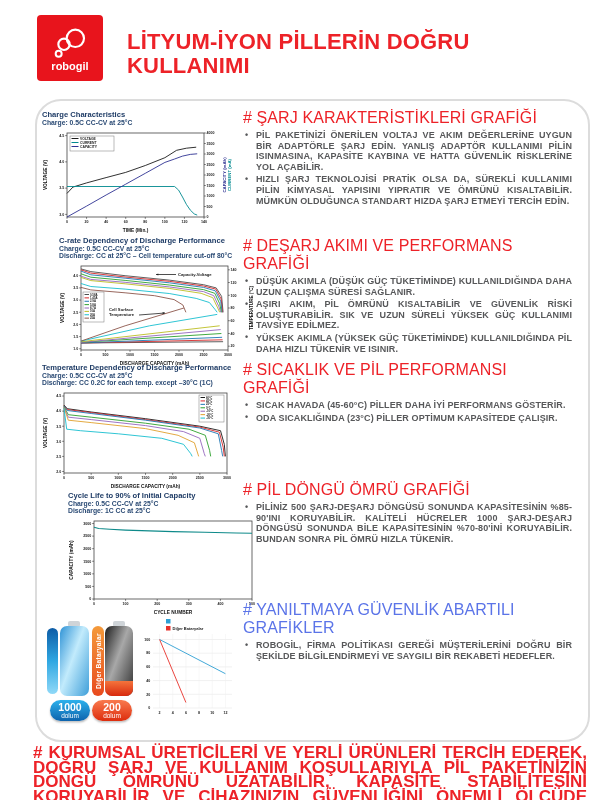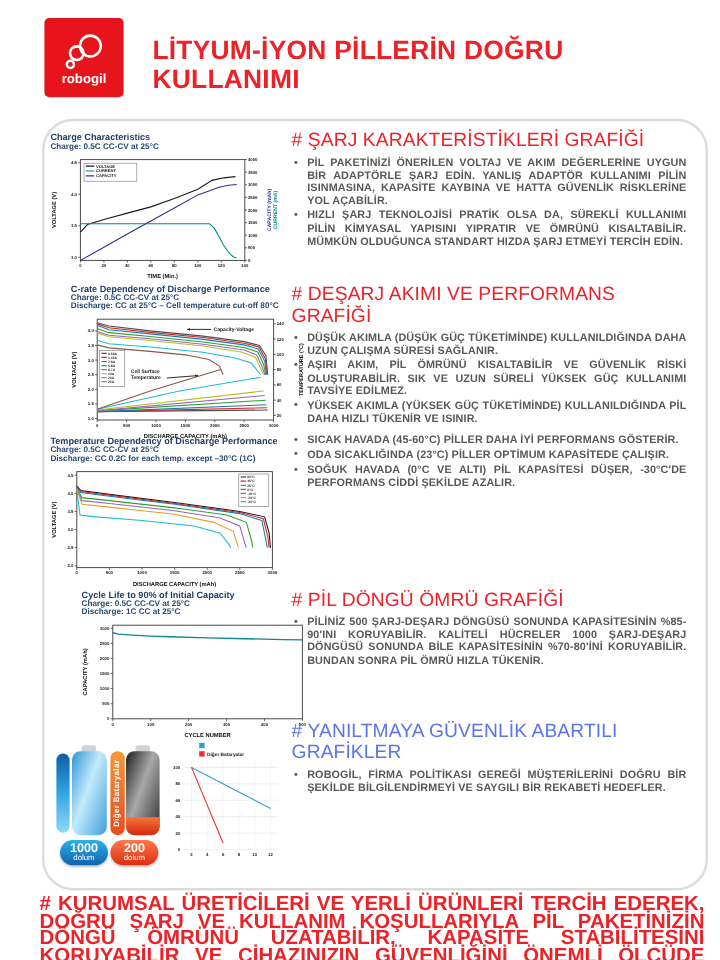--- a/index.html
+++ b/index.html
@@ -389,28 +389,28 @@
   <section class="sec" style="top:237px;">
     <h2>#  DEŞARJ AKIMI VE PERFORMANS GRAFİĞİ</h2>
     <ul>
       <li>DÜŞÜK AKIMLA (DÜŞÜK GÜÇ TÜKETİMİNDE) KULLANILDIĞINDA DAHA UZUN ÇALIŞMA SÜRESİ SAĞLANIR.</li>
       <li>AŞIRI AKIM, PİL ÖMRÜNÜ KISALTABİLİR VE GÜVENLİK RİSKİ OLUŞTURABİLİR. SIK VE UZUN SÜRELİ YÜKSEK GÜÇ KULLANIMI TAVSİYE EDİLMEZ.</li>
       <li>YÜKSEK AKIMLA (YÜKSEK GÜÇ TÜKETİMİNDE) KULLANILDIĞINDA PİL DAHA HIZLI TÜKENİR VE ISINIR.</li>
     </ul>
   </section>
 
   <section class="sec" style="top:361px;">
+    <h2>#  SICAKLIK VE PİL PERFORMANSI GRAFİĞİ</h2>
     <ul>
       <li>SICAK HAVADA (45-60°C) PİLLER DAHA İYİ PERFORMANS GÖSTERİR.</li>
       <li>ODA SICAKLIĞINDA (23°C) PİLLER OPTİMUM KAPASİTEDE ÇALIŞIR.</li>
-      <li>SOĞUK HAVADA (0°C VE ALTI) PİL KAPASİTESİ DÜŞER, -30°C'DE PERFORMANS CİDDİ ŞEKİLDE AZALIR.</li>
     </ul>
   </section>
 
-  <section class="sec" style="top:492px;">
+  <section class="sec" style="top:481px;">
     <h2>#  PİL DÖNGÜ ÖMRÜ GRAFİĞİ</h2>
     <ul>
       <li>PİLİNİZ 500 ŞARJ-DEŞARJ DÖNGÜSÜ SONUNDA KAPASİTESİNİN %85-90'INI KORUYABİLİR. KALİTELİ HÜCRELER 1000 ŞARJ-DEŞARJ DÖNGÜSÜ SONUNDA BİLE KAPASİTESİNİN %70-80'İNİ KORUYABİLİR. BUNDAN SONRA PİL ÖMRÜ HIZLA TÜKENİR.</li>
     </ul>
   </section>
 
   <section class="sec" style="top:601px;">
     <h2 class="blue">#  YANILTMAYA GÜVENLİK ABARTILI GRAFİKLER</h2>
     <ul>
       <li>ROBOGİL, FİRMA POLİTİKASI GEREĞİ MÜŞTERİLERİNİ DOĞRU BİR ŞEKİLDE BİLGİLENDİRMEYİ VE SAYGILI BİR REKABETİ HEDEFLER.</li>

